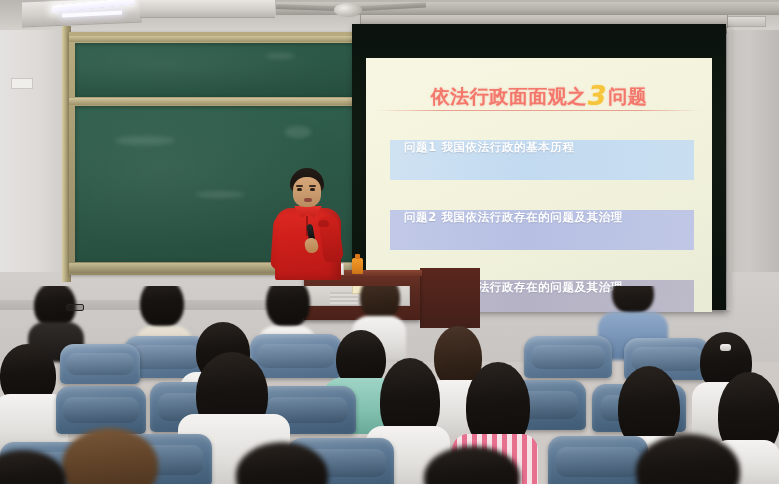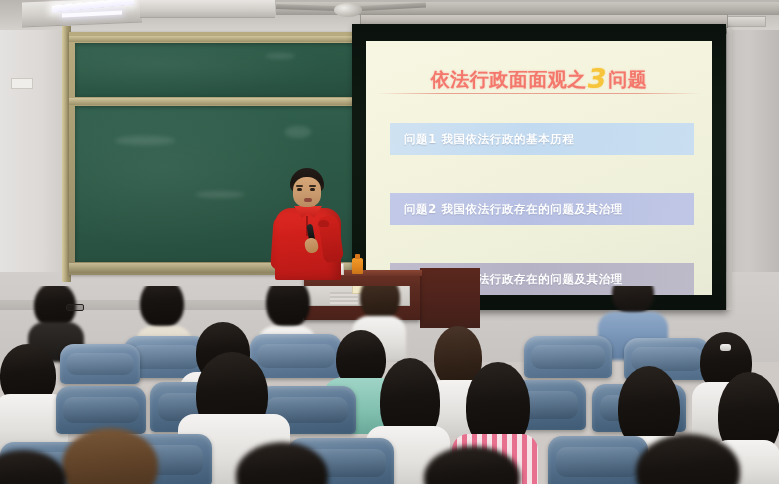--- a/index.html
+++ b/index.html
@@ -126,21 +126,21 @@
   }
   .screen-housing-txt{
     position:absolute;left:668px;top:18px;font-size:4px;color:#706d69;
   }
   .screen-outer{
     position:absolute;left:352px;top:24px;width:374px;height:286px;
     background:linear-gradient(180deg,#0b120d 0%,#101a12 40%,#0a110c 100%);
     box-shadow:2px 3px 7px rgba(0,0,0,.45);
   }
   .screen-inner{
-    position:absolute;left:14px;top:17px;width:346px;height:254px;
+    position:absolute;left:14px;top:34px;width:346px;height:254px;
     background:linear-gradient(160deg,#f6f6e2 0%,#f4f4de 35%,#eff0da 70%,#e9ead5 100%);
     overflow:hidden;
   }
   .screen-side-trim{
     position:absolute;left:727px;top:28px;width:5px;height:282px;
     background:linear-gradient(90deg,#efece7,#cdc9c4);
   }
 
   
   .slide-title{
@@ -155,22 +155,22 @@
   .slide-title .num3{
     color:#f7c53b;font-size:27px;font-style:italic;font-weight:bold;
     text-shadow:0 0 2px rgba(247,197,59,.6);
     padding:0 1px;vertical-align:-2px;
   }
   .slide-rule{
     position:absolute;left:10px;top:52px;width:326px;height:1px;
     background:linear-gradient(90deg,rgba(240,150,130,0),#e9a08e 20%,#e9a08e 80%,rgba(240,150,130,0));
   }
   .slide-box{
-    position:absolute;left:24px;width:304px;height:32px;
-    display:flex;align-items:center;
+    position:absolute;left:24px;width:304px;height:40px;
+    display:flex;
     padding-left:14px;
     box-sizing:border-box;
     font-size:11.5px;font-weight:bold;color:#ffffff;
     letter-spacing:.6px;
     text-shadow:0 1px 1px rgba(120,130,150,.35);
     white-space:nowrap;
   }
   .slide-box-1{
     top:82px;
     background:linear-gradient(100deg,#cfe2f2 0%,#c2daf0 45%,#c9def0 100%);

